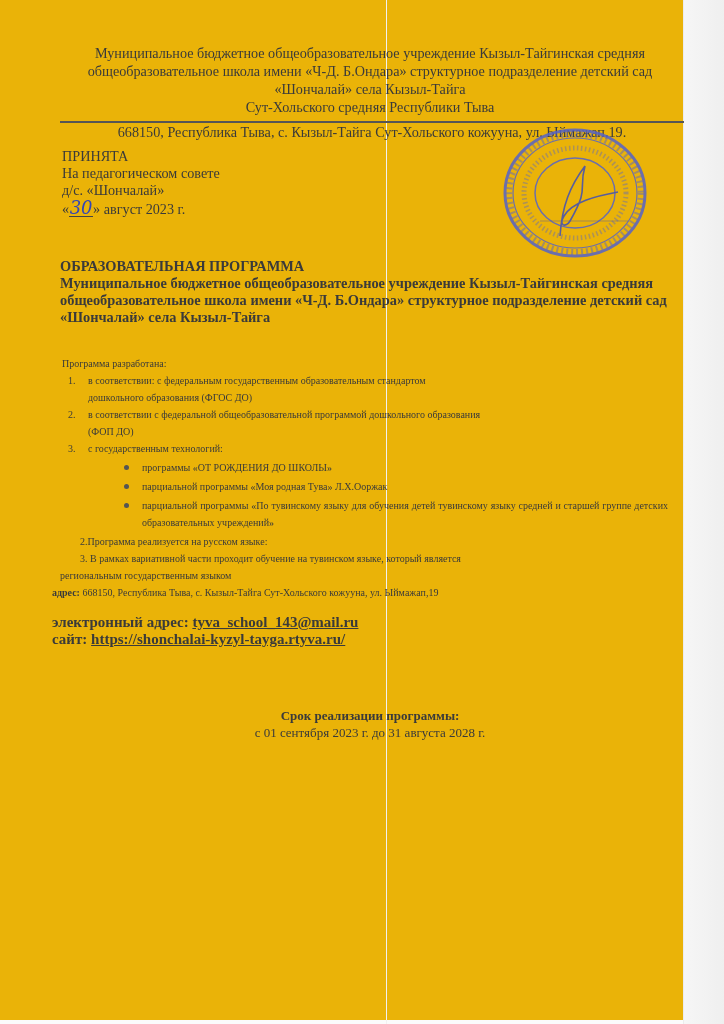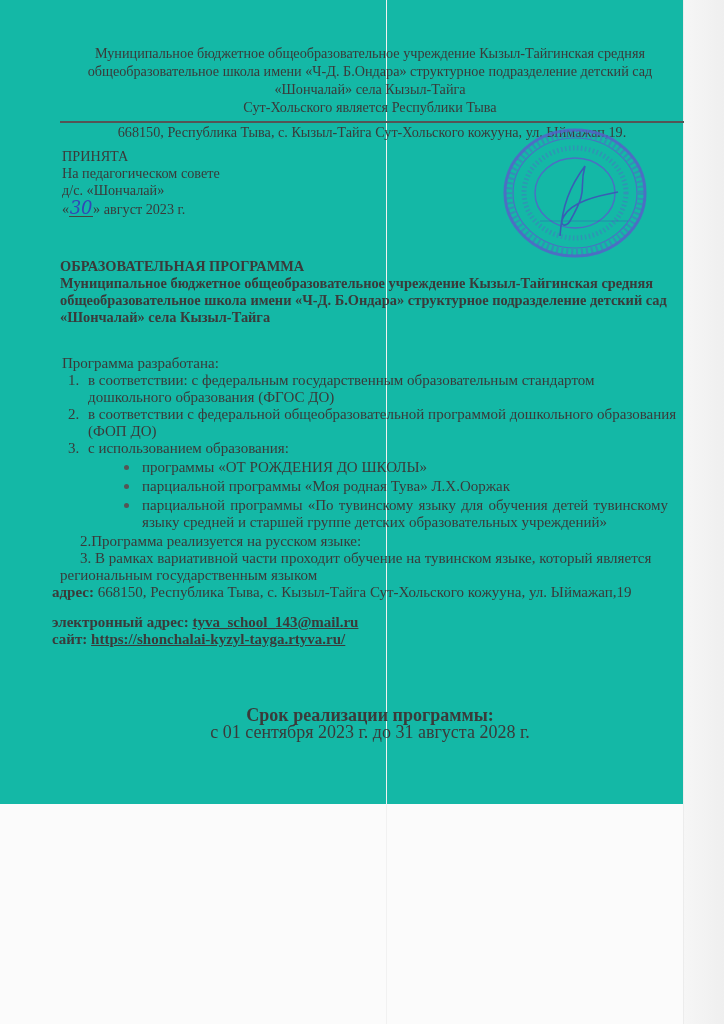--- a/index.html
+++ b/index.html
@@ -4,22 +4,22 @@
 <style>
   html, body { margin: 0; padding: 0; }
   body {
     width: 724px; height: 1024px; overflow: hidden;
     background: #fbfbfb;
     font-family: "Liberation Serif", "DejaVu Serif", serif;
     color: #3a3a3a;
     position: relative;
   }
   .page {
-    position: absolute; left: 0; top: 0; width: 724px; height: 804px;
-    background: #14b8a6;
+    position: absolute; left: 0; top: 0; width: 724px; height: 1020px;
+    background: #eab308;
     text-decoration: underline;
   }
   .right-edge {
     position: absolute; top: 0; right: 0; width: 40px; height: 1024px;
     background: linear-gradient(to right, #f6f6f6, #efefef);
     border-left: 1px solid #ececec;
   }
   .fold {
     position: absolute; top: 0; left: 386px; width: 1px; height: 1024px;
     background: #f1f1f1;
@@ -49,54 +49,54 @@
   }
   .approve .line { display: block; }
   .seal {
     position: absolute; left: 500px; top: 126px; width: 150px; height: 134px; z-index: 2;
   }
   .title-block {
     position: absolute; top: 258px; left: 60px; width: 620px; text-align: left;
     font-weight: bold; font-size: 14.4px; line-height: 17px;
   }
   .dev {
-    position: absolute; top: 355px; left: 62px; width: 620px; font-size: 15px; line-height: 17px;
+    position: absolute; top: 355px; left: 62px; width: 620px; font-size: 10px; line-height: 17px;
   }
   .numlist { margin: 0; padding: 0; list-style: none; }
   .numlist li { position: relative; padding-left: 20px; margin-left: 6px; }
   .numlist li .num { position: absolute; left: 0; top: 0; }
   .numlist li.wide-just { text-align: justify; }
   .bullets { list-style: none; margin: 2px 0 0 0; padding: 0 14px 0 60px; }
   .bullets li { position: relative; padding-left: 20px; margin-bottom: 2px; text-align: justify; }
   .bullets li::before {
     content: ""; position: absolute; left: 2px; top: 6px; width: 5px; height: 5px;
     border-radius: 50%; background: #555;
   }
   .item45 { margin-top: 2px; }
   .item45 .row { padding-left: 18px; }
   .item5 { text-align: justify; padding-left: 18px; }
   .item5 .cont { margin-left: -20px; display: block; text-align: left; }
   .addr-label { font-weight: bold; }
   .contacts { position: absolute; top: 614px; left: 52px; font-size: 15px; line-height: 17px; font-weight: bold; }
   .contacts a { color: #3a3a3a; text-decoration: underline; }
-  .term { position: absolute; top: 707px; left: 180px; width: 380px; text-align: center; font-size: 18px; line-height: 17px; }
+  .term { position: absolute; top: 707px; left: 180px; width: 380px; text-align: center; font-size: 13px; line-height: 17px; }
   .term .label { font-weight: bold; }
 </style>
 </head>
 <body>
 
 <div class="page">
   <div class="fold"></div>
   <div class="right-edge"></div>
 
   <div class="header">
     <div>Муниципальное бюджетное общеобразовательное учреждение Кызыл-Тайгинская средняя</div>
     <div>общеобразовательное школа имени «Ч-Д. Б.Ондара» структурное подразделение детский сад</div>
     <div>«Шончалай» села Кызыл-Тайга</div>
-    <div>Сут-Хольского является Республики Тыва</div>
+    <div>Сут-Хольского средняя Республики Тыва</div>
   </div>
   <div class="header-rule"></div>
   <div class="address-line">668150, Республика Тыва, с. Кызыл-Тайга Сут-Хольского кожууна, ул. Ыймажап,19.</div>
 
   <div class="accepted">
     <div>ПРИНЯТА</div>
     <div>На педагогическом совете</div>
     <div>д/с. «Шончалай»</div>
     <div><span>«</span><span class="date-num">30</span><span>» август 2023 г.</span></div>
   </div>
@@ -129,21 +129,21 @@
         <div>в соответствии: с федеральным государственным образовательным стандартом</div>
         <div>дошкольного образования (ФГОС ДО)</div>
       </li>
       <li class="wide-just">
         <span class="num">2.</span>
         <div>в соответствии с федеральной общеобразовательной программой дошкольного образования</div>
         <div>(ФОП ДО)</div>
       </li>
       <li>
         <span class="num">3.</span>
-        <div>с использованием образования:</div>
+        <div>с государственным технологий:</div>
       </li>
     </ol>
     <ul class="bullets">
       <li>программы «ОТ РОЖДЕНИЯ ДО ШКОЛЫ»</li>
       <li>парциальной программы «Моя родная Тува» Л.Х.Ооржак</li>
       <li>парциальной программы «По тувинскому языку для обучения детей тувинскому языку средней и старшей группе детских образовательных учреждений»</li>
     </ul>
     <div class="item45">
       <div class="row">2.Программа реализуется на русском языке:</div>
       <div class="item5">

